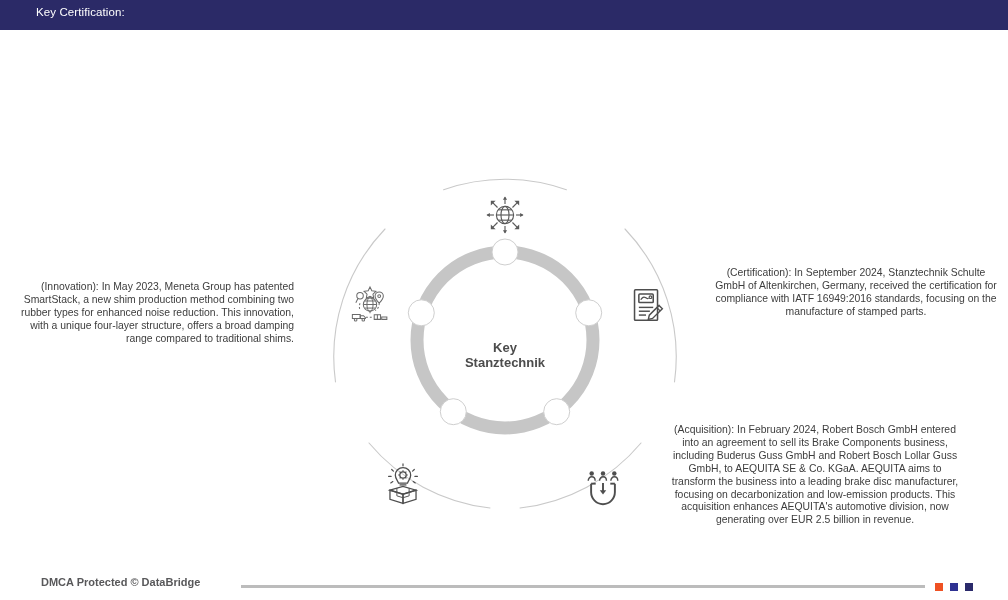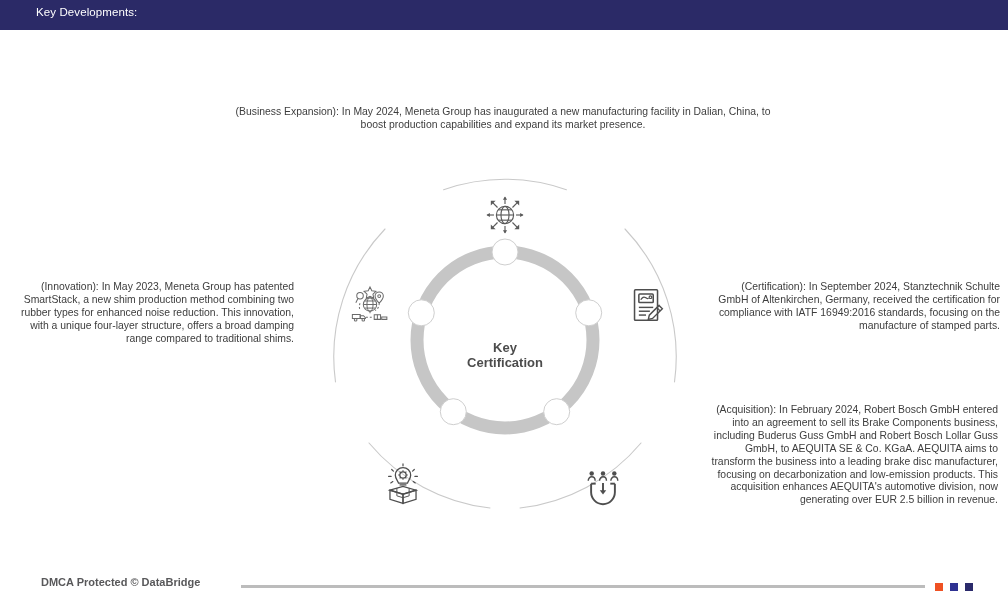--- a/index.html
+++ b/index.html
@@ -88,34 +88,33 @@
     left: 222px; top: 76px;
     width: 562px;
     text-align: center;
   }
   #callout-innovation {
     left: 8px; top: 251px;
     width: 286px;
     text-align: right;
   }
   #callout-certification {
-    left: 712px; top: 251px;
+    left: 712px; top: 237px;
     width: 288px;
-    text-align: right;
+    text-align: center;
   }
   #callout-product-launch {
     left: 58px; top: 394px;
     width: 286px;
     text-align: right;
   }
   #callout-acquisition {
-    left: 670px; top: 374px;
+    left: 670px; top: 394px;
     width: 290px;
-    text-align: right;
-    margin-left: 38px;
+    text-align: center;
   }
 
   
   #footer {
     position: absolute;
     left: 0;
     top: 576px;
     width: 1008px;
     height: 24px;
   }
@@ -143,21 +142,21 @@
     height: 8px;
   }
   #footer-swatch-1 { left: 935px; }
   #footer-swatch-2 { left: 950px; }
   #footer-swatch-3 { left: 965px; }
 </style>
 </head>
 <body>
 
 <div id="header-bar" style="background: rgb(43, 42, 103);">
-  <div id="header-title" style="color: rgb(255, 255, 255);">Key Developments:</div>
+  <div id="header-title" style="color: rgb(255, 255, 255);">Key Certification:</div>
 </div>
 
 <div id="diagram">
 
   <svg id="ring-svg" viewBox="0 0 500 400">
 
     <g fill="none" stroke="#c9c9c9" stroke-width="1.1" stroke-linecap="round">
 
       <path d="M 188.6 64.7 A 185 185 0 0 1 311.4 64.7" stroke="#c9c9c9"></path>
 
@@ -176,21 +175,21 @@
       <circle cx="250" cy="127" r="13" fill="#ffffff" stroke="#cfcfcf" stroke-width="1"></circle>
       <circle cx="333.7" cy="187.8" r="13" fill="#ffffff" stroke="#cfcfcf" stroke-width="1"></circle>
       <circle cx="301.7" cy="286.7" r="13" fill="#ffffff" stroke="#cfcfcf" stroke-width="1"></circle>
       <circle cx="198.3" cy="286.7" r="13" fill="#ffffff" stroke="#cfcfcf" stroke-width="1"></circle>
       <circle cx="166.3" cy="187.8" r="13" fill="#ffffff" stroke="#cfcfcf" stroke-width="1"></circle>
     </g>
   </svg>
 
   <div class="hub-label">
     <div>Key</div>
-    <div>Certification</div>
+    <div>Stanztechnik</div>
   </div>
 
   <div class="node-icon" id="icon-business-expansion">
     <svg viewBox="0 0 48 48" fill="none" stroke="#5a5a5a" stroke-width="1.2">
       <circle cx="24" cy="24" r="9"></circle>
       <ellipse cx="24" cy="24" rx="4.2" ry="9"></ellipse>
       <line x1="15" y1="24" x2="33" y2="24"></line>
       <line x1="17.2" y1="18.6" x2="30.8" y2="18.6"></line>
       <line x1="17.2" y1="29.4" x2="30.8" y2="29.4"></line>
 
@@ -311,21 +310,20 @@
 
       <path d="M11.6 22.6 v9.0 a12.4 12.4 0 0 0 24.8 0 v-9.0" stroke-width="2.0"></path>
       <line x1="11.6" y1="22.6" x2="16.4" y2="22.6" stroke-width="2.0"></line>
       <line x1="31.6" y1="22.6" x2="36.4" y2="22.6" stroke-width="2.0"></line>
 
       <line x1="24" y1="22.0" x2="24" y2="32.2" stroke-width="2.0"></line>
       <path d="M20.6 29.4 L24 34.0 L27.4 29.4 Z" fill="#4e4e4e" stroke="none"></path>
     </svg>
   </div>
 
-  <div class="callout" id="callout-business-expansion">(Business Expansion): In May 2024, Meneta Group has inaugurated a new manufacturing facility in Dalian, China, to boost production capabilities and expand its market presence.</div>
 
   <div class="callout" id="callout-certification">(Certification): In September 2024, Stanztechnik Schulte GmbH of Altenkirchen, Germany, received the certification for compliance with IATF 16949:2016 standards, focusing on the manufacture of stamped parts.</div>
 
   <div class="callout" id="callout-innovation">(Innovation): In May 2023, Meneta Group has patented SmartStack, a new shim production method combining two rubber types for enhanced noise reduction. This innovation, with a unique four-layer structure, offers a broad damping range compared to traditional shims.</div>
 
 
   <div class="callout" id="callout-acquisition">(Acquisition): In February 2024, Robert Bosch GmbH entered into an agreement to sell its Brake Components business, including Buderus Guss GmbH and Robert Bosch Lollar Guss GmbH, to AEQUITA SE &amp; Co. KGaA. AEQUITA aims to transform the business into a leading brake disc manufacturer, focusing on decarbonization and low-emission products. This acquisition enhances AEQUITA's automotive division, now generating over EUR 2.5 billion in revenue.</div>
 </div>
 
 <div id="footer">

